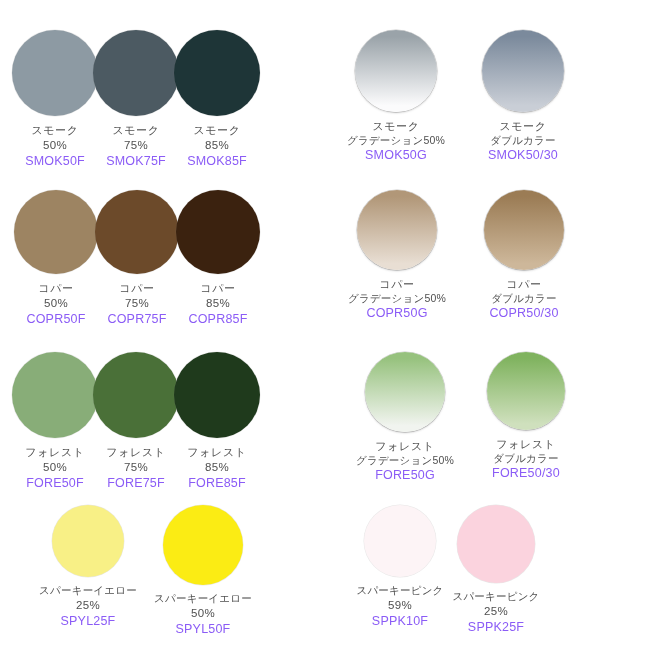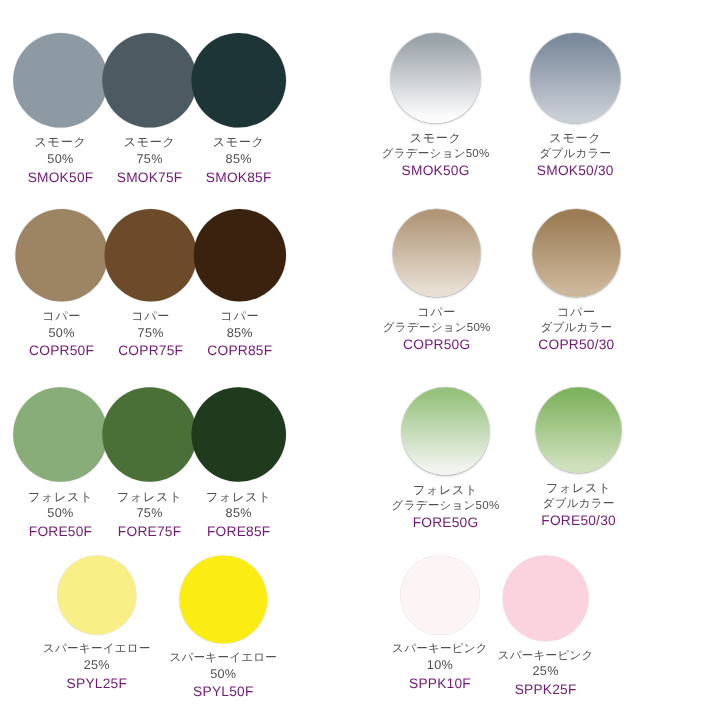--- a/index.html
+++ b/index.html
@@ -56,21 +56,21 @@
   }
   .cap-pct {
     font-size: 11.5px;
     letter-spacing: 0.3px;
     color: #4f4f4f;
     text-align: center;
   }
   .cap-code {
     font-size: 12.5px;
     letter-spacing: 0.2px;
-    color: #701a75;
+    color: #8b5cf6;
   }
 </style>
 </head>
 <body style="background: rgb(255, 255, 255); color: rgb(74, 74, 74);">
 
 <div class="sheet">
 
 <div class="cell" style="left: 12px; top: 30px; width: 86px;">
       <div class="disc" style="width: 86px; height: 86px; background: rgb(141, 154, 163);"></div>
       <div class="caption">
@@ -204,21 +204,21 @@
       <div class="caption">
         <div class="cap-jp small">スパーキーイエロー</div>
         <div class="cap-pct">50%</div>
         <div class="cap-code">SPYL50F</div>
       </div>
     </div>
     <div class="cell" style="left: 364px; top: 505px; width: 72px;">
       <div class="disc" style="width: 72px; height: 72px; background: rgb(253, 244, 246);"></div>
       <div class="caption">
         <div class="cap-jp small">スパーキーピンク</div>
-        <div class="cap-pct">10%</div>
+        <div class="cap-pct">59%</div>
         <div class="cap-code">SPPK10F</div>
       </div>
     </div>
     <div class="cell" style="left: 457px; top: 505px; width: 78px;">
       <div class="disc" style="width: 78px; height: 78px; background: rgb(251, 211, 222);"></div>
       <div class="caption">
         <div class="cap-jp small">スパーキーピンク</div>
         <div class="cap-pct">25%</div>
         <div class="cap-code">SPPK25F</div>
       </div>

